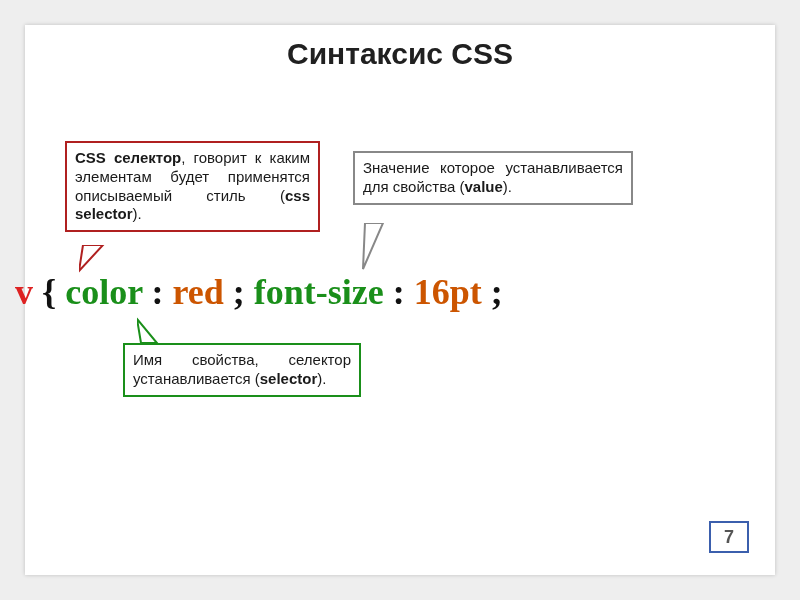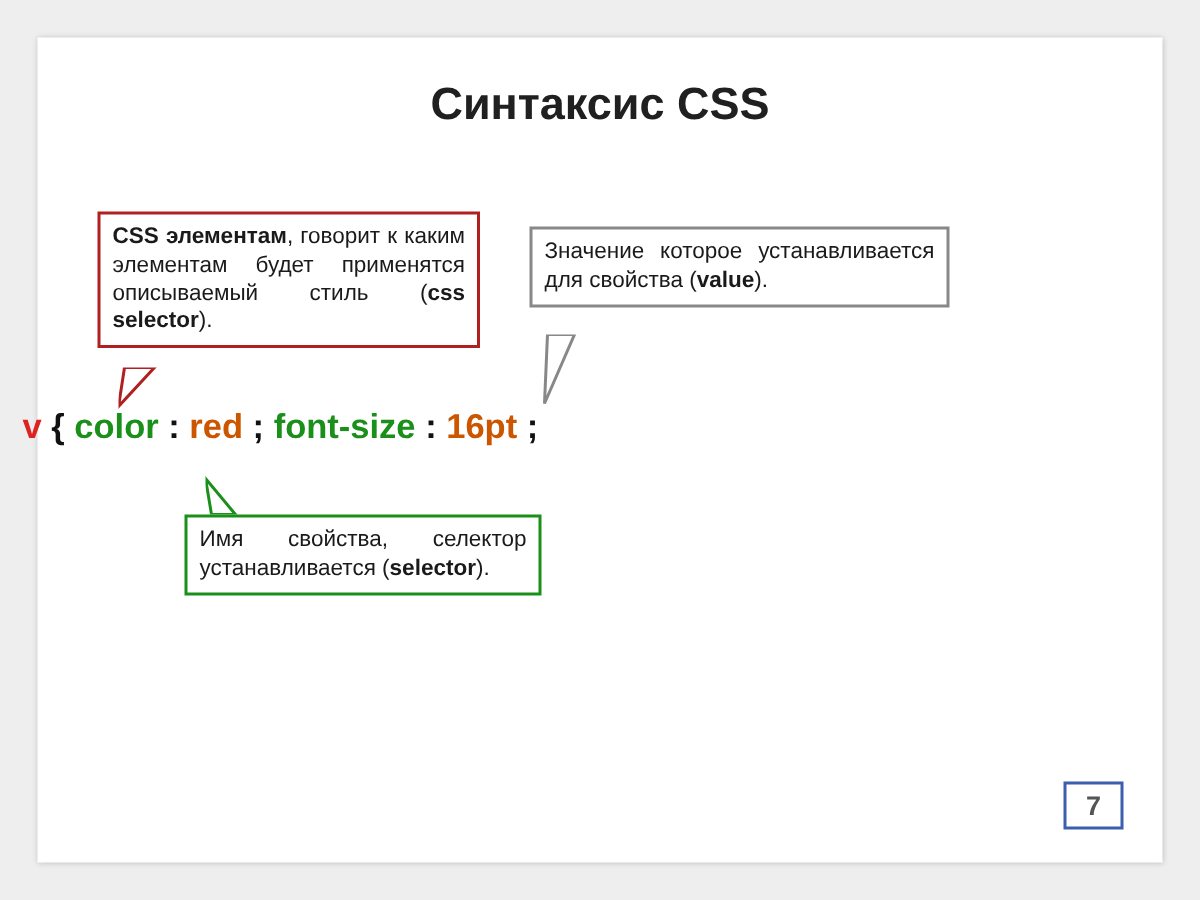--- a/index.html
+++ b/index.html
@@ -16,21 +16,21 @@
     position: absolute;
     left: 25px;
     top: 25px;
     width: 750px;
     height: 550px;
     background: #ffffff;
     box-shadow: 0 0 4px rgba(0,0,0,0.2);
   }
   .title {
     position: absolute;
-    top: 20px;
+    top: 4px;
     left: 0;
     width: 100%;
     text-align: center;
     font-size: 30px;
     font-weight: bold;
     color: #202020;
   }
   .callout {
     position: absolute;
     background: #ffffff;
@@ -56,24 +56,24 @@
   .ptr svg { display:block; }
 
   #ptr1 { left: 46px;  top: 212px; }   
   #ptr2 { left: 328px; top: 190px; }   
   #ptr3 { left: 104px; top: 284px; }   
 
   .codeline {
     position: absolute;
     left: -18px;
     top: 238px;
-    font-size: 23px;
+    font-size: 36px;
     font-weight: bold;
     white-space: nowrap;
-    font-family: Liberation Sans, sans-serif;
+    font-family: Liberation Serif, serif;
   }
   .t-red    { color: #d22; }
   .t-black  { color: #111; }
   .t-green  { color: #1a8f1a; }
   .t-orange { color: #cc5500; }
 
   .pagebox {
     position: absolute;
     right: 18px;
     bottom: 14px;
@@ -93,21 +93,21 @@
 </style>
 </head>
 <body>
 
 <div class="slide">
   <div class="frame">
 
     <div class="title">Синтаксис CSS</div>
 
     <div id="co1" class="callout callout-red">
-      <span class="b">CSS элементам</span><span>, говорит к каким элементам будет применятся описываемый стиль (</span><span class="b">css selector</span><span>).</span>
+      <span class="b">CSS селектор</span><span>, говорит к каким элементам будет применятся описываемый стиль (</span><span class="b">css selector</span><span>).</span>
     </div>
     <div id="ptr1" class="ptr">
       <svg width="30" height="28">
           <polygon points="4,0 24,0 0,26" fill="#ffffff" stroke="#b02020" stroke-width="2"></polygon>
         </svg>
     </div>
 
     <div id="co2" class="callout callout-gray">
       <span>Значение которое устанавливается для свойства (</span><span class="b">value</span><span>).</span>
     </div>

